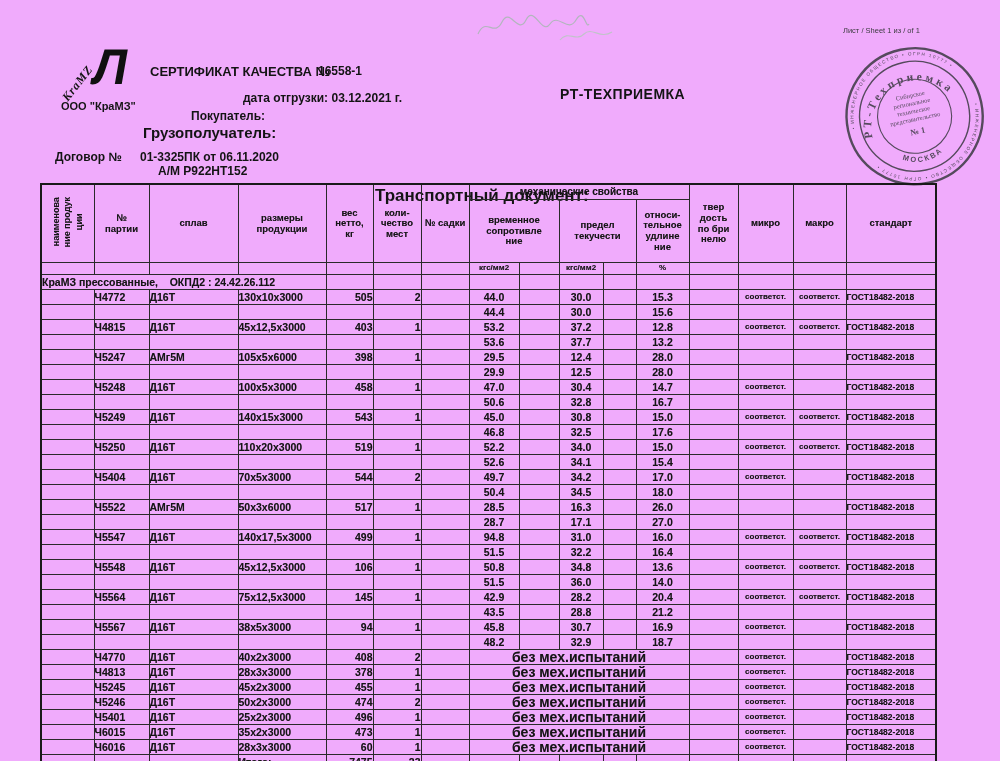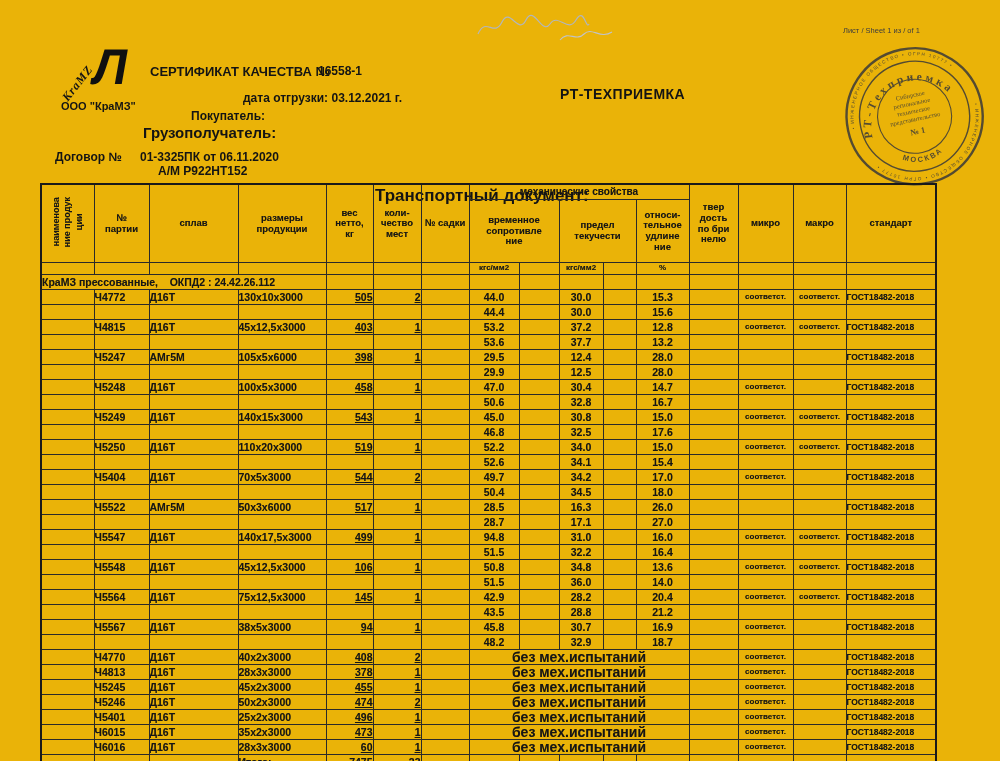--- a/index.html
+++ b/index.html
@@ -1,17 +1,17 @@
 <!DOCTYPE html>
 <html><head>
 <meta charset="utf-8">
 <style>
   html,body{margin:0;padding:0;}
   body{width:1000px;height:761px;background:#ffffff;font-family:"Liberation Sans",sans-serif;color:#141414;}
-  .page{position:relative;width:1000px;height:761px;background:#eab308;overflow:hidden;}
+  .page{position:relative;width:1000px;height:761px;background:#f0abfc;overflow:hidden;}
   .abs{position:absolute;white-space:nowrap;}
   .b{font-weight:bold;}
   
   .sheet-label{left:843px;top:26px;font-size:7.5px;color:#3c3c40;}
   .cert-title{left:150px;top:64px;font-size:13px;}
   .cert-number{left:318px;top:64px;font-size:12px;}
   .ship-date{left:243px;top:91px;font-size:12px;}
   .buyer{left:191px;top:109px;font-size:12px;}
   .consignee{left:143px;top:124px;font-size:15px;}
   .contract-label{left:55px;top:150px;font-size:12px;}
@@ -40,21 +40,21 @@
   table.cert th,table.cert td{border:1px solid #2a2a2a;padding:0;overflow:hidden;font-weight:bold;color:#161616;text-shadow:0 0 .5px rgba(20,20,20,.4);}
   thead th{font-size:9.5px;line-height:1.12;white-space:pre-line;text-align:center;vertical-align:middle;}
   tr.hA th{height:14px;}
   tr.hB th{height:62px;}
   tr.hU th{height:11px;font-size:8px;}
   th.mech{font-size:10px;}
   .vert{display:inline-block;writing-mode:vertical-rl;transform:rotate(180deg);font-size:9px;line-height:1.25;white-space:pre-line;}
   tbody td{height:14px;font-size:10.5px;line-height:1;vertical-align:middle;}
   td.section{font-size:10.5px;white-space:pre;padding-left:3px;text-align:left;height:12px;}
   td.al{text-align:left;padding-left:4px;}
-  td.ar{text-align:right;padding-right:6px;text-decoration:underline;}
+  td.ar{text-align:right;padding-right:6px;}
   td.ac{text-align:center;}
   td.sm{font-size:8px;text-align:center;}
   td.std{font-size:8.5px;text-align:left;padding-left:2px;white-space:nowrap;}
   td.nt{font-size:14px;}
 </style>
 </head>
 <body>
 
 <div class="page">
 

